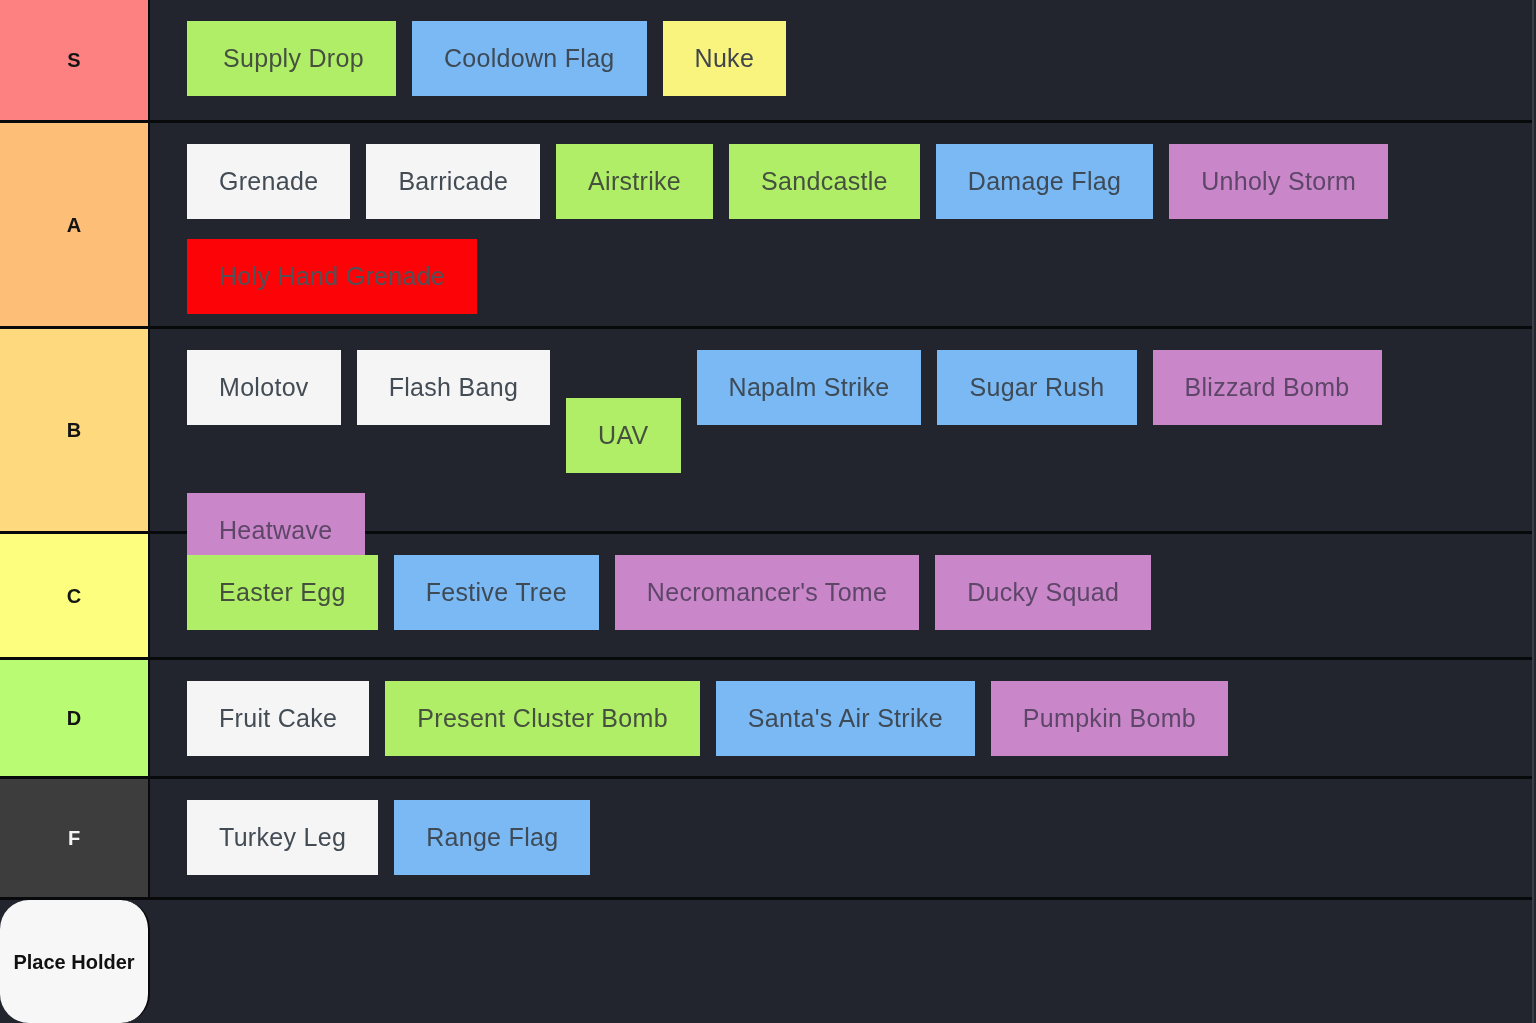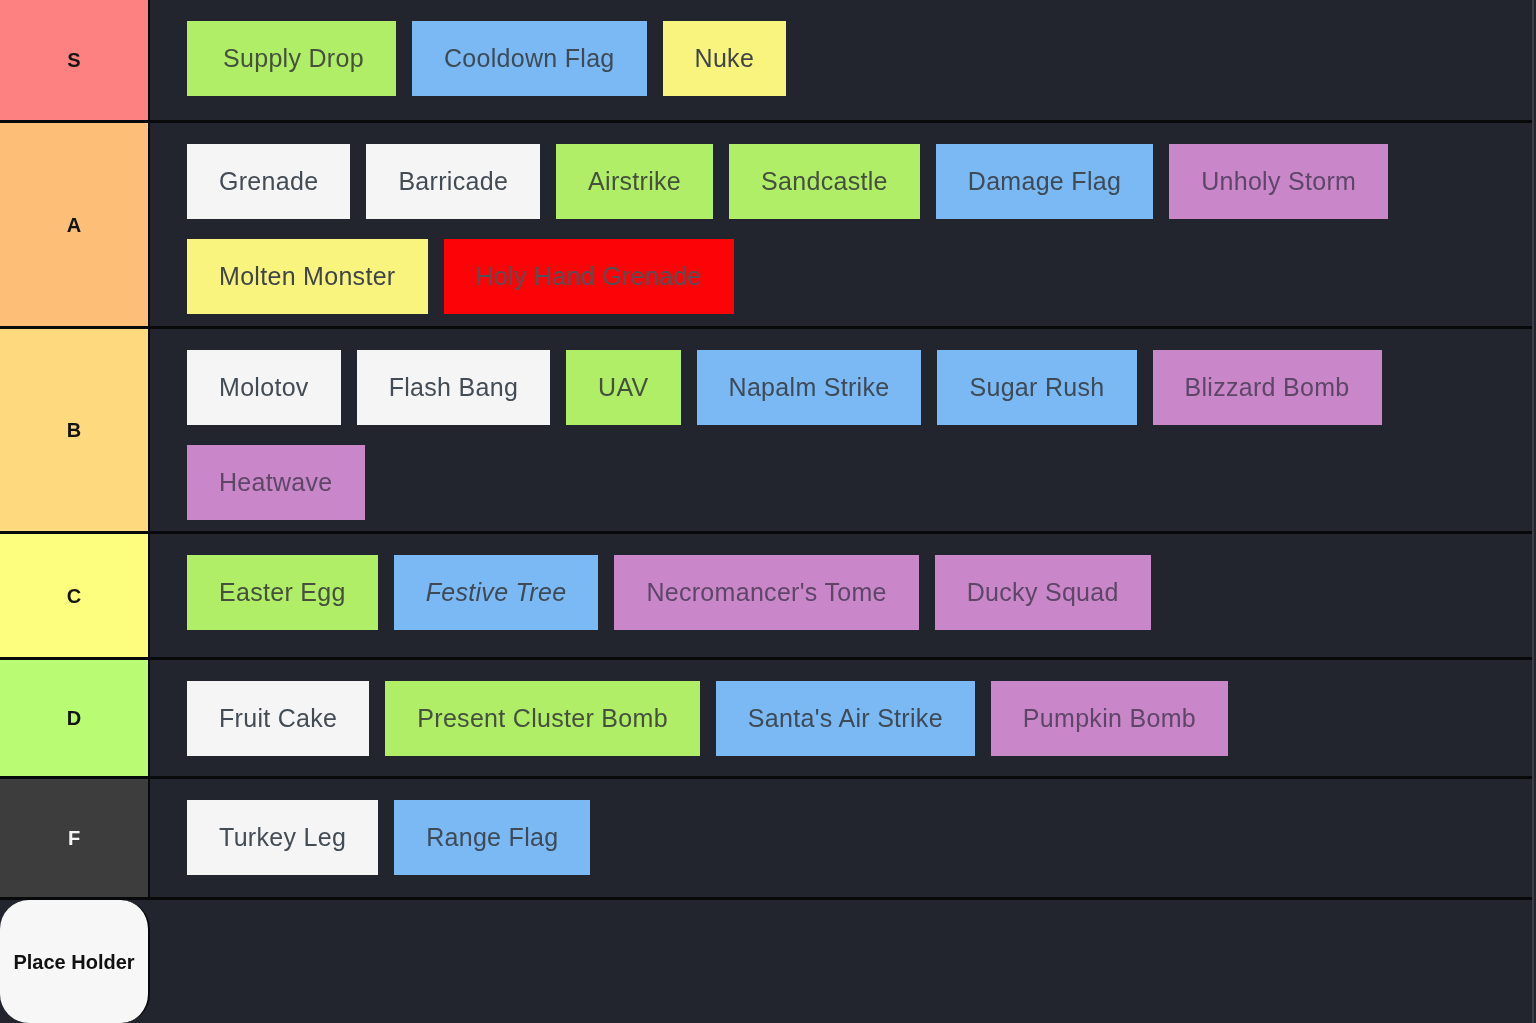--- a/index.html
+++ b/index.html
@@ -86,41 +86,40 @@
     </div>
     <div class="tier-row row-A">
       <div class="tier-label" style="background: rgb(253, 190, 120); color: rgb(20, 20, 20);">A</div>
       <div class="tier-content">
         <div class="tile" style="background: rgb(245, 245, 246); color: rgb(67, 76, 85);">Grenade</div>
         <div class="tile" style="background: rgb(245, 245, 246); color: rgb(67, 76, 85);">Barricade</div>
         <div class="tile" style="background: rgb(176, 238, 104); color: rgb(69, 80, 63);">Airstrike</div>
         <div class="tile" style="background: rgb(176, 238, 104); color: rgb(69, 80, 63);">Sandcastle</div>
         <div class="tile" style="background: rgb(122, 185, 244); color: rgb(62, 74, 86);">Damage Flag</div>
         <div class="tile" style="background: rgb(201, 135, 201); color: rgb(94, 70, 105);">Unholy Storm</div>
-        <div class="tile" style="background: rgb(248, 244, 126); color: rgb(65, 69, 75);">Molten Monster</div>
         <div class="tile" style="background: rgb(251, 3, 7); color: rgb(79, 83, 88);">Holy Hand Grenade</div>
       </div>
     </div>
     <div class="tier-row row-B">
       <div class="tier-label" style="background: rgb(254, 217, 125); color: rgb(20, 20, 20);">B</div>
       <div class="tier-content">
         <div class="tile" style="background: rgb(245, 245, 246); color: rgb(67, 76, 85);">Molotov</div>
         <div class="tile" style="background: rgb(245, 245, 246); color: rgb(67, 76, 85);">Flash Bang</div>
-        <div class="tile" style="background: rgb(176, 238, 104); color: rgb(69, 80, 63);">UAV</div>
+        <div class="tile" style="background: rgb(176, 238, 104); color: rgb(69, 80, 63); margin-top: 48px;">UAV</div>
         <div class="tile" style="background: rgb(122, 185, 244); color: rgb(62, 74, 86);">Napalm Strike</div>
         <div class="tile" style="background: rgb(122, 185, 244); color: rgb(62, 74, 86);">Sugar Rush</div>
         <div class="tile" style="background: rgb(201, 135, 201); color: rgb(94, 70, 105);">Blizzard Bomb</div>
         <div class="tile" style="background: rgb(201, 135, 201); color: rgb(94, 70, 105);">Heatwave</div>
       </div>
     </div>
     <div class="tier-row row-C">
       <div class="tier-label" style="background: rgb(253, 254, 126); color: rgb(20, 20, 20);">C</div>
       <div class="tier-content">
         <div class="tile" style="background: rgb(176, 238, 104); color: rgb(69, 80, 63);">Easter Egg</div>
-        <div class="tile" style="background: rgb(122, 185, 244); color: rgb(62, 74, 86); font-style: italic;">Festive Tree</div>
+        <div class="tile" style="background: rgb(122, 185, 244); color: rgb(62, 74, 86);">Festive Tree</div>
         <div class="tile" style="background: rgb(201, 135, 201); color: rgb(94, 70, 105);">Necromancer's Tome</div>
         <div class="tile" style="background: rgb(201, 135, 201); color: rgb(94, 70, 105);">Ducky Squad</div>
       </div>
     </div>
     <div class="tier-row row-D">
       <div class="tier-label" style="background: rgb(185, 251, 114); color: rgb(20, 20, 20);">D</div>
       <div class="tier-content">
         <div class="tile" style="background: rgb(245, 245, 246); color: rgb(67, 76, 85);">Fruit Cake</div>
         <div class="tile" style="background: rgb(176, 238, 104); color: rgb(69, 80, 63);">Present Cluster Bomb</div>
         <div class="tile" style="background: rgb(122, 185, 244); color: rgb(62, 74, 86);">Santa's Air Strike</div>

